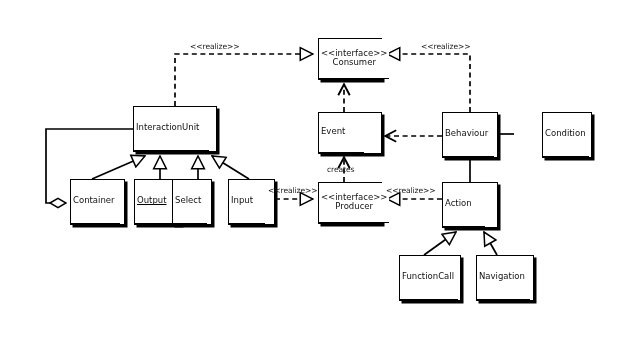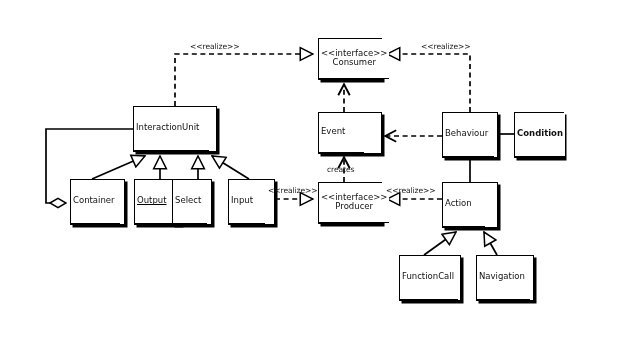--- a/index.html
+++ b/index.html
@@ -189,21 +189,21 @@
       </div>
       <div class="uml-attr last"></div>
     </div>
     <div class="uml-class" style="left: 442px; top: 112px; width: 56px; height: 46px;">
       <div class="uml-head">
         <div class="cname">Behaviour</div>
       </div>
       <div class="uml-attr"></div>
       <div class="uml-ops last"></div>
     </div>
-    <div class="uml-class" style="left: 514px; top: 112px; width: 50px; height: 46px; font-weight: bold;">
+    <div class="uml-class" style="left: 542px; top: 112px; width: 50px; height: 46px;">
       <div class="uml-head">
         <div class="cname">Condition</div>
       </div>
       <div class="uml-attr"></div>
       <div class="uml-ops last"></div>
     </div>
     <div class="uml-class" style="left: 442px; top: 182px; width: 56px; height: 46px;">
       <div class="uml-head">
         <div class="cname">Action</div>
       </div>

